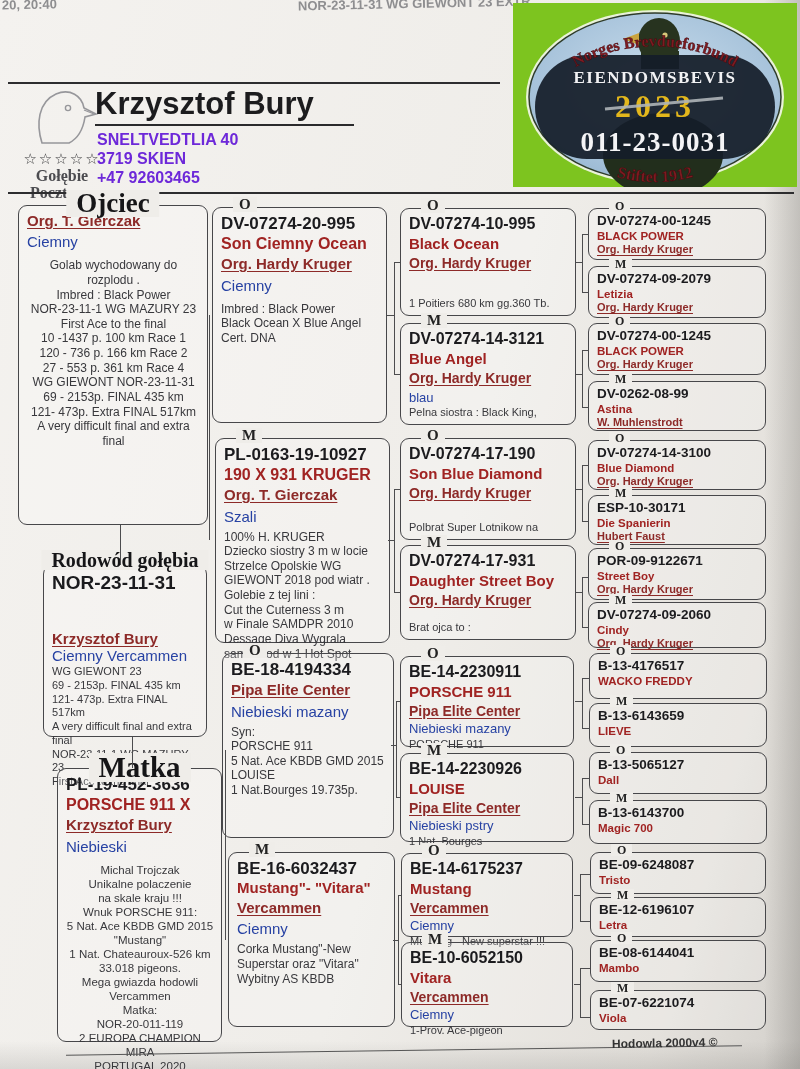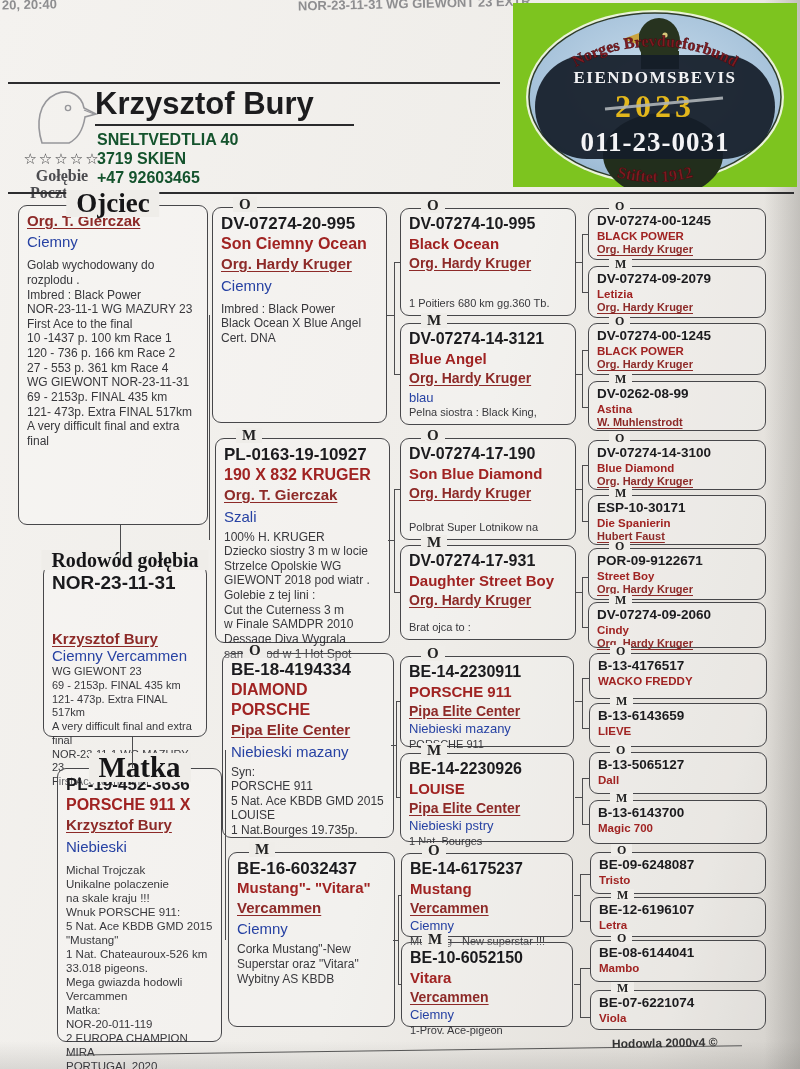--- a/index.html
+++ b/index.html
@@ -8,21 +8,21 @@
   .paper{position:absolute;inset:0;
     background:linear-gradient(105deg,#f4f2ef 0%,#efede9 55%,#e4e1dc 86%,#d3d0cb 100%);}
   .paper::after{content:"";position:absolute;inset:0;pointer-events:none;
     background:linear-gradient(to left, rgba(110,108,104,.30), rgba(0,0,0,0) 36px),
                linear-gradient(to top, rgba(120,118,114,.20), rgba(0,0,0,0) 28px);}
   .faint{position:absolute;color:#8e8e90;font-size:13px;font-weight:bold;transform:rotate(-1.2deg);white-space:nowrap;}
   .rule{position:absolute;border-top:2px solid #2d2d2f;}
   
   .owner-name{position:absolute;left:95px;top:86px;font-size:31px;font-weight:bold;color:#1c1c1e;
     border-bottom:2.5px solid #2a2a2c;padding:0 40px 2px 0;}
-  .addr{position:absolute;left:97px;color:#14532d;font-size:16px;font-weight:bold;line-height:1.15;}
+  .addr{position:absolute;left:97px;color:#6d28d9;font-size:16px;font-weight:bold;line-height:1.15;}
   .logo-wrap{position:absolute;left:12px;top:86px;width:100px;text-align:center;color:#4a4a4e;}
   .logo-stars{font-size:15px;letter-spacing:2px;color:#3c3c3e;margin-top:2px;}
   .logo-txt{font-family:"Liberation Serif",serif;font-weight:bold;font-size:16px;line-height:1.05;color:#4c4c50;}
   
   .pbox{position:absolute;border:1.6px solid #47474a;border-radius:9px;background:rgba(255,255,255,.22);
         padding:5px 7px 4px 8px;box-sizing:border-box;display:flex;flex-direction:column;}
   .sex{position:absolute;top:-11px;left:20px;font-family:"Liberation Serif",serif;font-weight:bold;
        font-size:15px;color:#222;background:#efede9;padding:0 6px;line-height:1;}
   .title{position:absolute;top:-16px;left:50%;transform:translateX(-50%);
        font-family:"Liberation Serif",serif;font-weight:bold;color:#151517;background:#efede9;
@@ -48,21 +48,21 @@
   .c4 .org{font-size:11px;line-height:1.25;}
   .c4 .sex{font-size:12px;top:-9px;}
   .c4{padding-top:3px;}
   .father .title{font-size:27px;}
   .mother .title{font-size:29px;}
   .subject .title{font-size:20px;}
   .subject .ring{font-size:19px;}
   .subject .org{font-size:15px;margin-top:36px;}
   .subject .colorline{font-size:15px;}
   .subject .notes{font-size:11px;line-height:1.25;margin-top:1px;}
-  .mother .notes,.father .notes{margin-top:6px;}
+  .mother .notes,.father .notes{margin-top:6px;text-align:center;}
   
   .vl{position:absolute;width:0;border-left:1.6px solid #4c4c4e;}
   .hl{position:absolute;height:0;border-top:1.6px solid #4c4c4e;}
   .footer-note{position:absolute;left:612px;top:1036px;font-size:12px;font-weight:bold;color:#333;transform:rotate(-1deg);}
   .bottom-rule{position:absolute;left:66px;top:1050px;width:676px;border-top:1.6px solid #555;transform:rotate(-0.8deg);}
   .sticker{position:absolute;left:513px;top:3px;width:284px;height:184px;}
 </style>
 </head>
 <body>
 
@@ -186,37 +186,36 @@
   <div class="name">Son Ciemny Ocean</div>
   <div class="org">Org. Hardy Kruger</div>
   <div class="colorline">Ciemny</div>
   <div class="notes">Imbred :  Black Power
 Black Ocean X Blue Angel
 Cert. DNA</div>
 </div>
 <div class="pbox c12" style="left:215px;top:438px;width:175px;height:205px;">
   <span class="sex">M</span>
   <div class="ring">PL-0163-19-10927</div>
-  <div class="name">190 X 832 KRUGER</div>
+  <div class="name">190 X 931 KRUGER</div>
   <div class="org">Org. T. Gierczak</div>
   <div class="colorline">Szali</div>
   <div class="notes" style="margin-top:3px;">100% H. KRUGER
 Dziecko siostry 3 m w locie
 Strzelce Opolskie WG
 GIEWONT 2018 pod wiatr .
 Golebie z tej lini :
 Cut the Cuterness 3 m
 w Finale SAMDPR 2010
 Dessage Diva Wygrala
 samochod w 1 Hot Spot</div>
 </div>
 <div class="pbox c12" style="left:222px;top:653px;width:172px;height:185px;">
   <span class="sex">O</span>
   <div class="ring">BE-18-4194334</div>
-  <div class="name">DIAMOND PORSCHE</div>
   <div class="org">Pipa Elite Center</div>
   <div class="colorline">Niebieski mazany</div>
   <div class="notes" style="margin-top:3px;">Syn:
 PORSCHE 911
 5 Nat. Ace KBDB GMD 2015
 LOUISE
 1 Nat.Bourges 19.735p.</div>
 </div>
 <div class="pbox c12" style="left:228px;top:852px;width:167px;height:175px;">
   <span class="sex">M</span>

